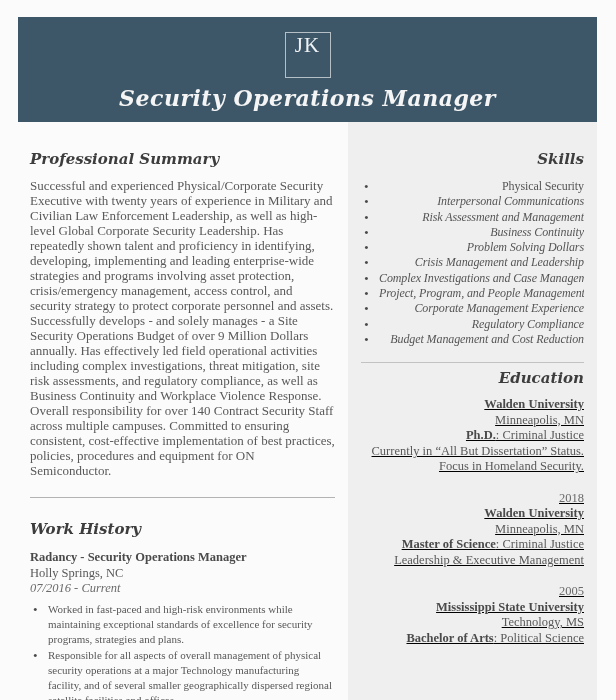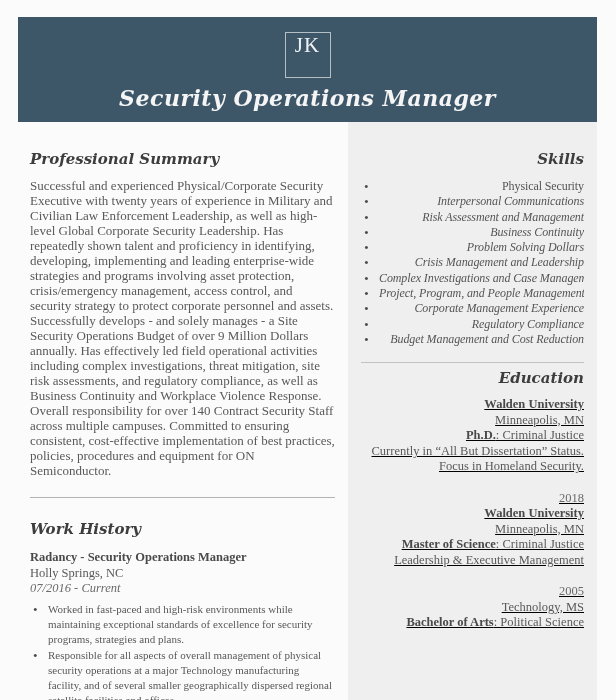--- a/index.html
+++ b/index.html
@@ -178,20 +178,21 @@
               <div class="edu-note">Focus in Homeland Security.</div>
             </div>
             <div class="edu-entry">
               <div class="edu-year">2018</div>
               <div class="edu-school">Walden University</div>
               <div class="edu-loc">Minneapolis, MN</div>
               <div class="edu-degree"><b>Master of Science</b>: Criminal Justice Leadership &amp; Executive Management</div>
             </div>
             <div class="edu-entry">
               <div class="edu-year">2005</div>
+              <div class="edu-school">Mississippi State University</div>
               <div class="edu-loc">Technology, MS</div>
               <div class="edu-degree"><b>Bachelor of Arts</b>: Political Science</div>
             </div>
           </div>
       </section>
     </aside>
 
   </div>
 </div>
 

